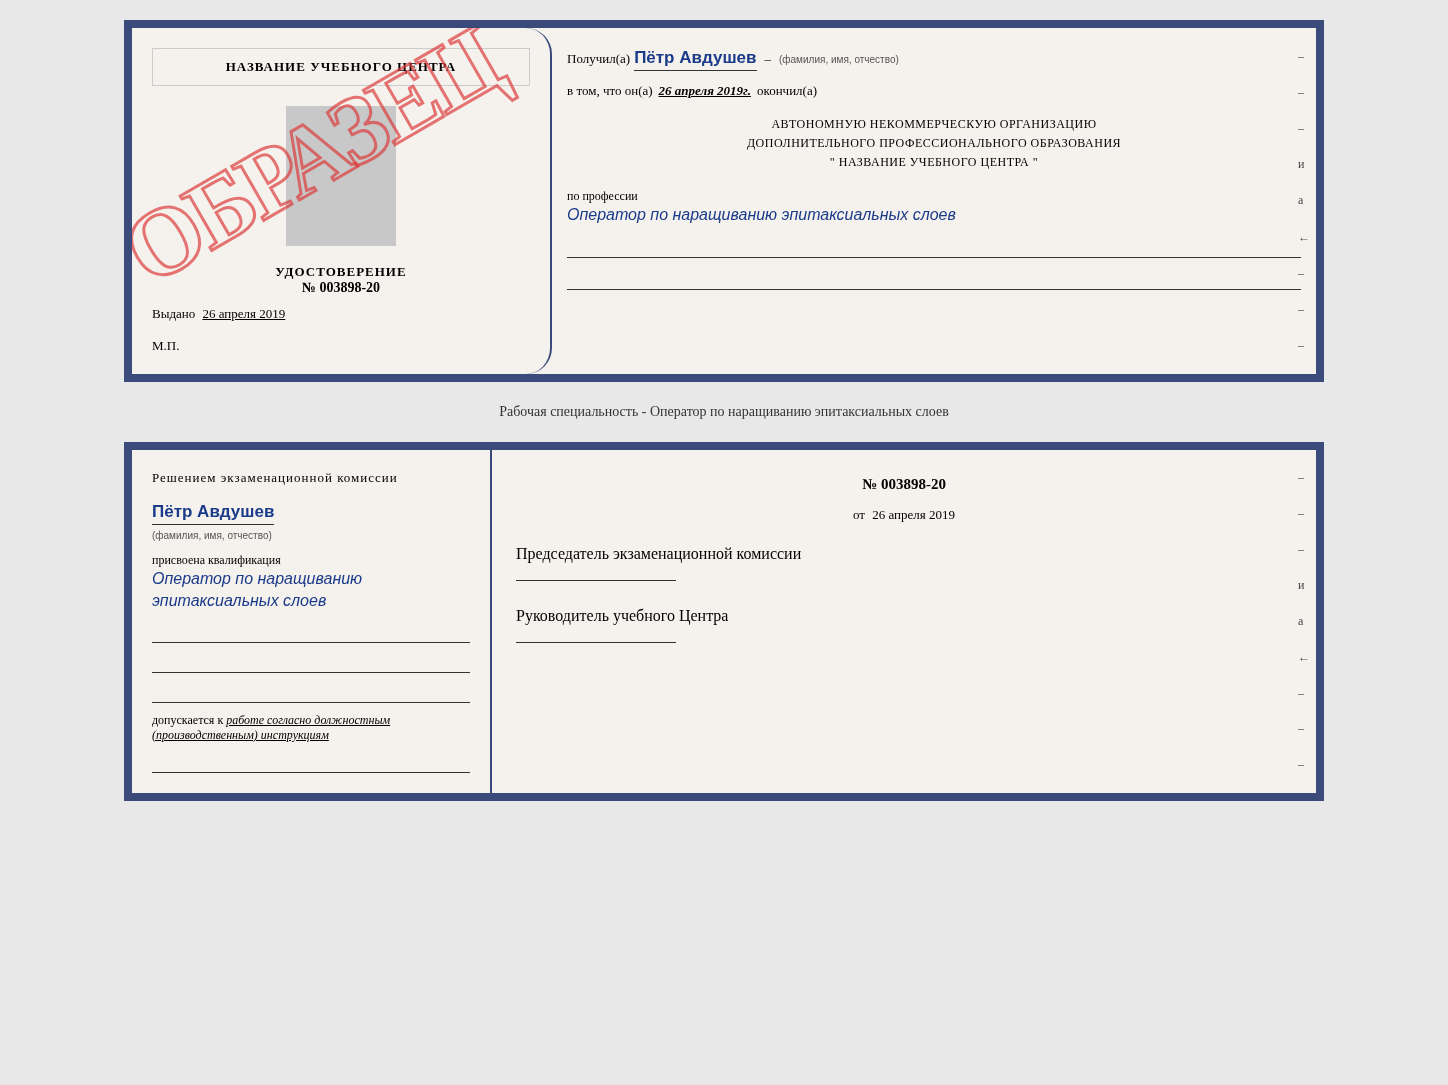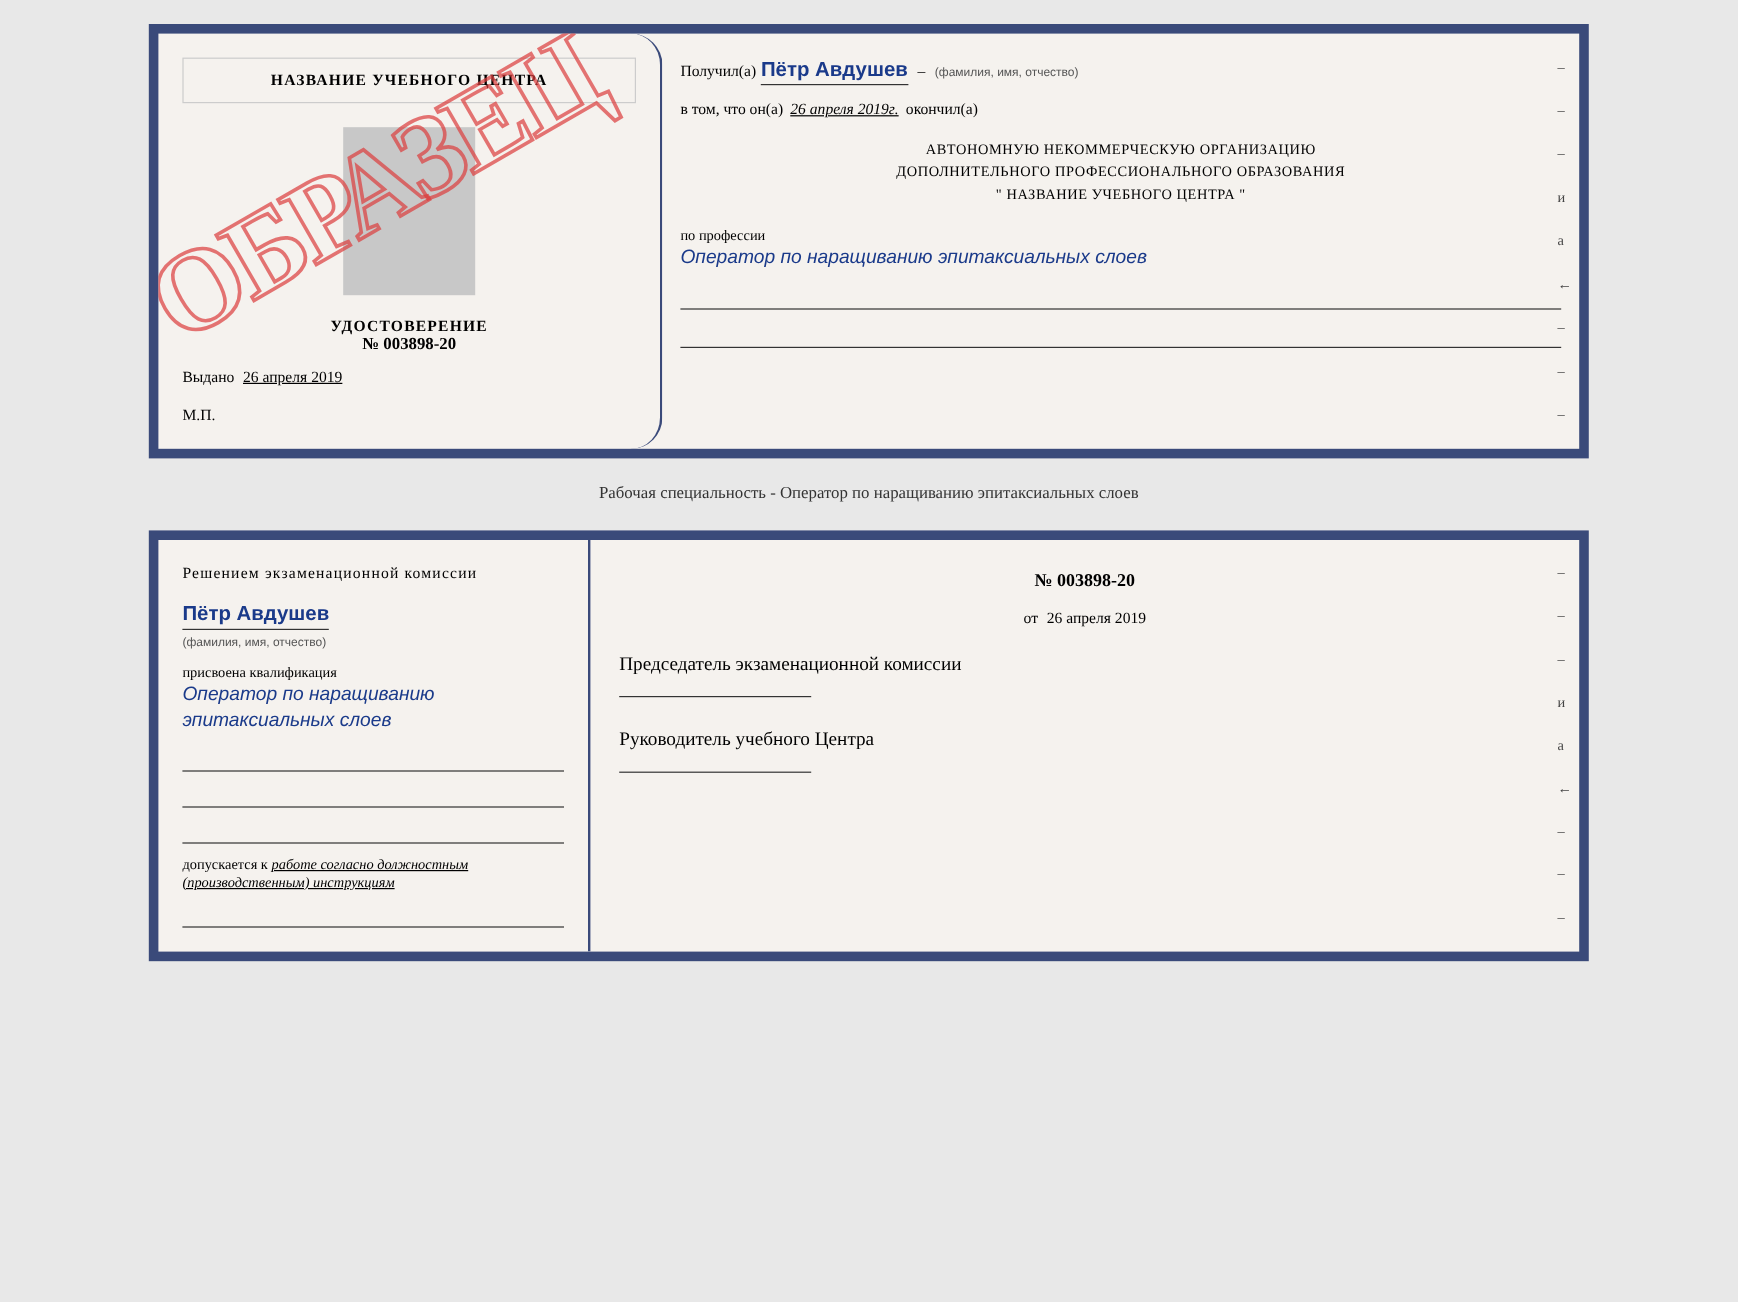--- a/index.html
+++ b/index.html
@@ -134,20 +134,21 @@
       display: flex;
       align-items: baseline;
       gap: 6px;
       flex-wrap: wrap;
     }
 
     .vtom-date {
       font-style: italic;
       text-decoration: underline;
       font-size: 13px;
+      font-weight: bold;
     }
 
     .org-block {
       font-size: 12px;
       text-align: center;
       text-transform: uppercase;
       letter-spacing: 0.5px;
       line-height: 1.6;
       margin-top: 4px;
     }

